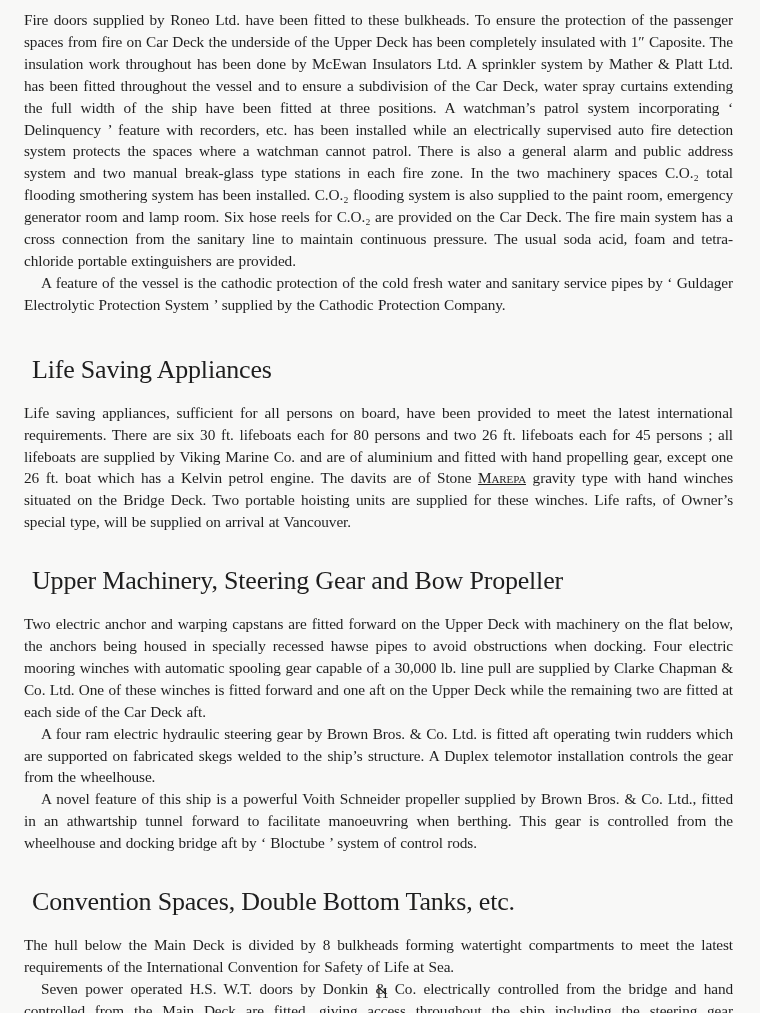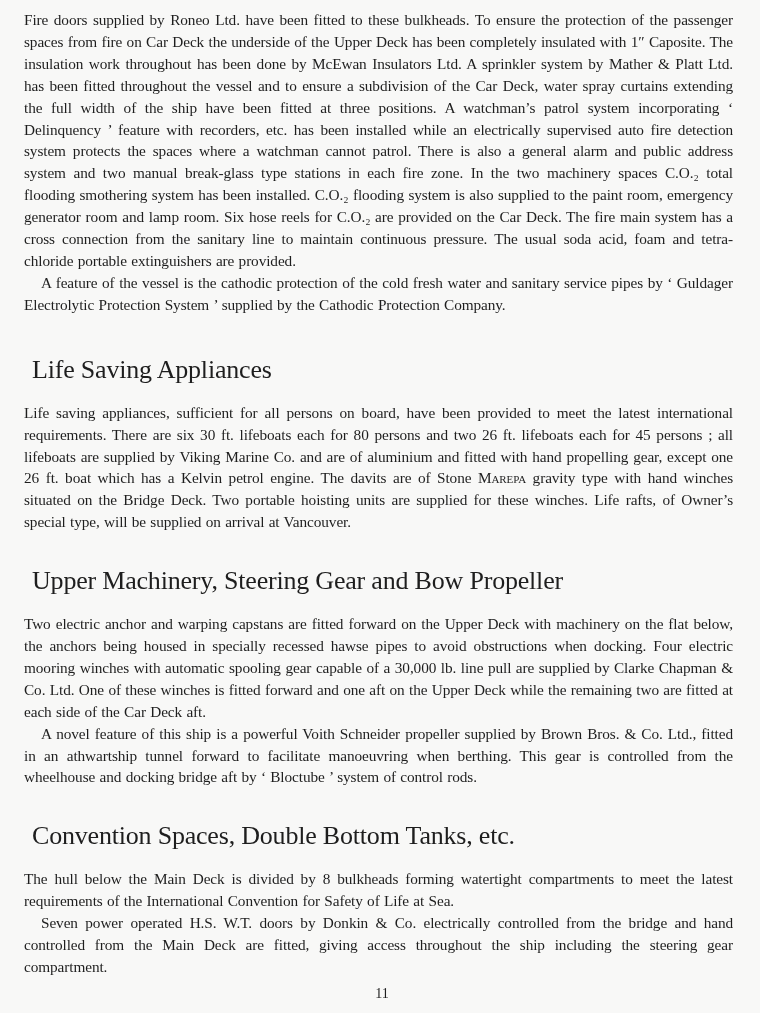--- a/index.html
+++ b/index.html
@@ -27,21 +27,21 @@
   h2 {
     margin: 8px;
     font-size: 26px;
     font-weight: normal;
     letter-spacing: -0.2px;
     line-height: 24px;
   }
   .gap-a { height: 34px; }
   .gap-b { height: 28px; }
   .h-after { height: 12px; }
-  .smallcaps { font-variant: small-caps; }
+  .smallcaps { font-variant: small-caps; text-decoration: underline; }
   .page-number {
     position: absolute;
     left: 4px; right: 0;
     top: 986px;
     text-align: center;
     font-size: 14px;
   }
 </style>
 </head>
 <body>
@@ -53,20 +53,21 @@
 
   <div class="gap-a"></div>
   <h2>Life Saving Appliances</h2>
   <div class="h-after"></div>
   <p><span>Life saving appliances, sufficient for all persons on board, have been provided to meet the latest international requirements.   There are six 30 ft. lifeboats each for 80 persons and two 26 ft. lifeboats each for 45 persons ;  all lifeboats are supplied by Viking Marine Co. and are of aluminium and fitted with hand propelling gear, except one 26 ft. boat which has a Kelvin petrol engine.   The davits are of Stone </span><span class="smallcaps">Marepa</span><span> gravity type with hand winches situated on the Bridge Deck.   Two portable hoisting units are supplied for these winches.   Life rafts, of Owner’s special type, will be supplied on arrival at Vancouver.</span></p>
 
   <div class="gap-b"></div>
   <h2>Upper Machinery, Steering Gear and Bow Propeller</h2>
   <div class="h-after"></div>
   <p>Two electric anchor and warping capstans are fitted forward on the Upper Deck with machinery on the flat below, the anchors being housed in specially recessed hawse pipes to avoid obstructions when docking.   Four electric mooring winches with automatic spooling gear capable of a 30,000 lb. line pull are supplied by Clarke Chapman &amp; Co. Ltd.   One of these winches is fitted forward and one aft on the Upper Deck while the remaining two are fitted at each side of the Car Deck aft.</p>
+  <p class="indent">A four ram electric hydraulic steering gear by Brown Bros. &amp; Co. Ltd. is fitted aft operating twin rudders which are supported on fabricated skegs welded to the ship’s structure.   A Duplex telemotor installation controls the gear from the wheelhouse.</p>
   <p class="indent">A novel feature of this ship is a powerful Voith Schneider propeller supplied by Brown Bros. &amp; Co. Ltd., fitted in an athwartship tunnel forward to facilitate manoeuvring when berthing.   This gear is controlled from the wheelhouse and docking bridge aft by ‘ Bloctube ’ system of control rods.</p>
 
   <div class="gap-b"></div>
   <h2>Convention Spaces, Double Bottom Tanks, etc.</h2>
   <div class="h-after"></div>
   <p>The hull below the Main Deck is divided by 8 bulkheads forming watertight compartments to meet the latest requirements of the International Convention for Safety of Life at Sea.</p>
   <p class="indent">Seven power operated H.S. W.T. doors by Donkin &amp; Co. electrically controlled from the bridge and hand controlled from the Main Deck are fitted, giving access throughout the ship including the steering gear compartment.</p>
 
   <div class="page-number">11</div>
 </div>

